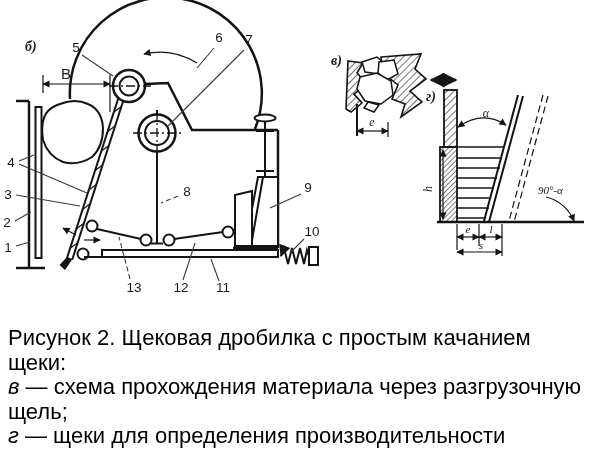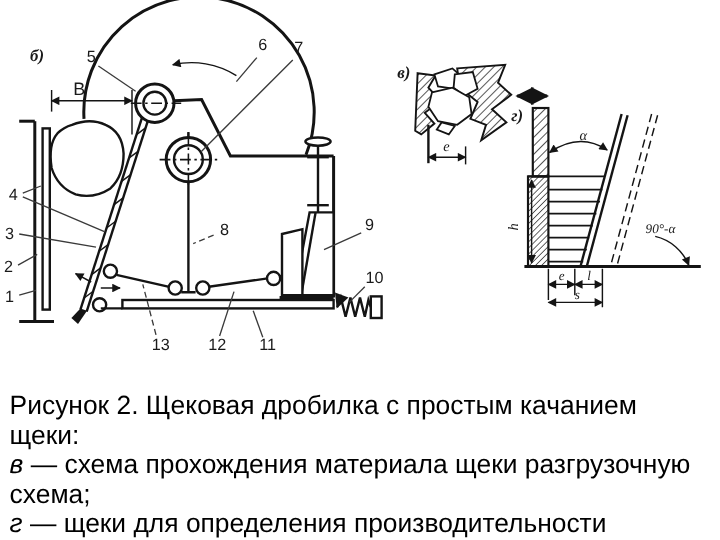--- a/index.html
+++ b/index.html
@@ -245,18 +245,18 @@
 
     <g>
       <path class="thin" d="M 574 221 A 40 40 0 0 0 546 197" marker-start="url(#ah)"></path>
       <text class="dimsm" x="538" y="194">90°-α</text>
     </g>
   </g>
 </svg>
 
 <div class="caption">
   <div class="cap-line"><i></i><span>Рисунок 2. Щековая дробилка с простым качанием щеки:</span></div>
-  <div class="cap-line"><i>в</i><span> — схема прохождения материала щеки разгрузочную</span></div>
-  <div class="cap-line"><i></i><span>схема;</span></div>
+  <div class="cap-line"><i>в</i><span> — схема прохождения материала через разгрузочную</span></div>
+  <div class="cap-line"><i></i><span>щель;</span></div>
   <div class="cap-line"><i>г</i><span> — щеки для определения производительности щековой</span></div>
 </div>
 
 </div>
 
 </body></html>

